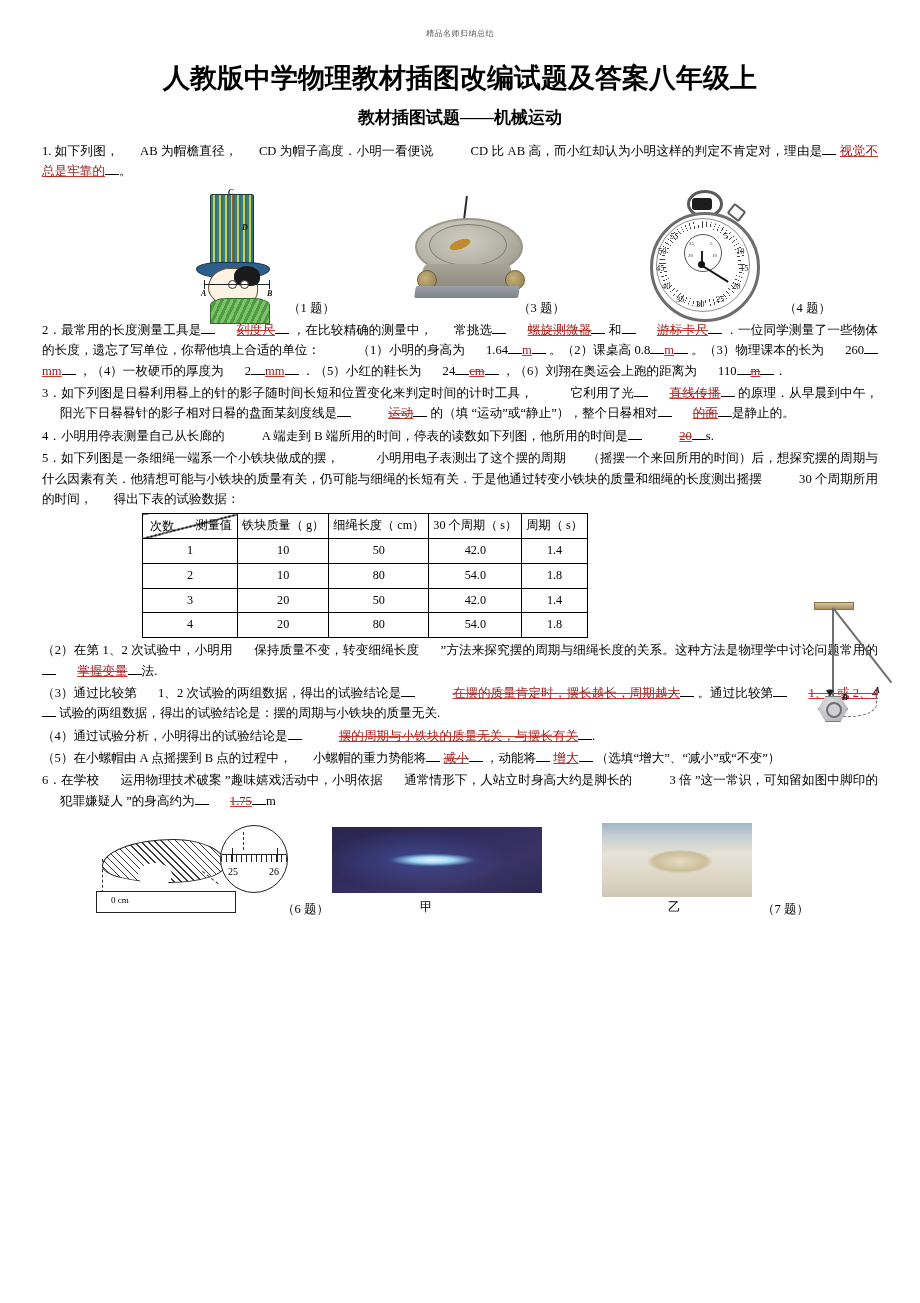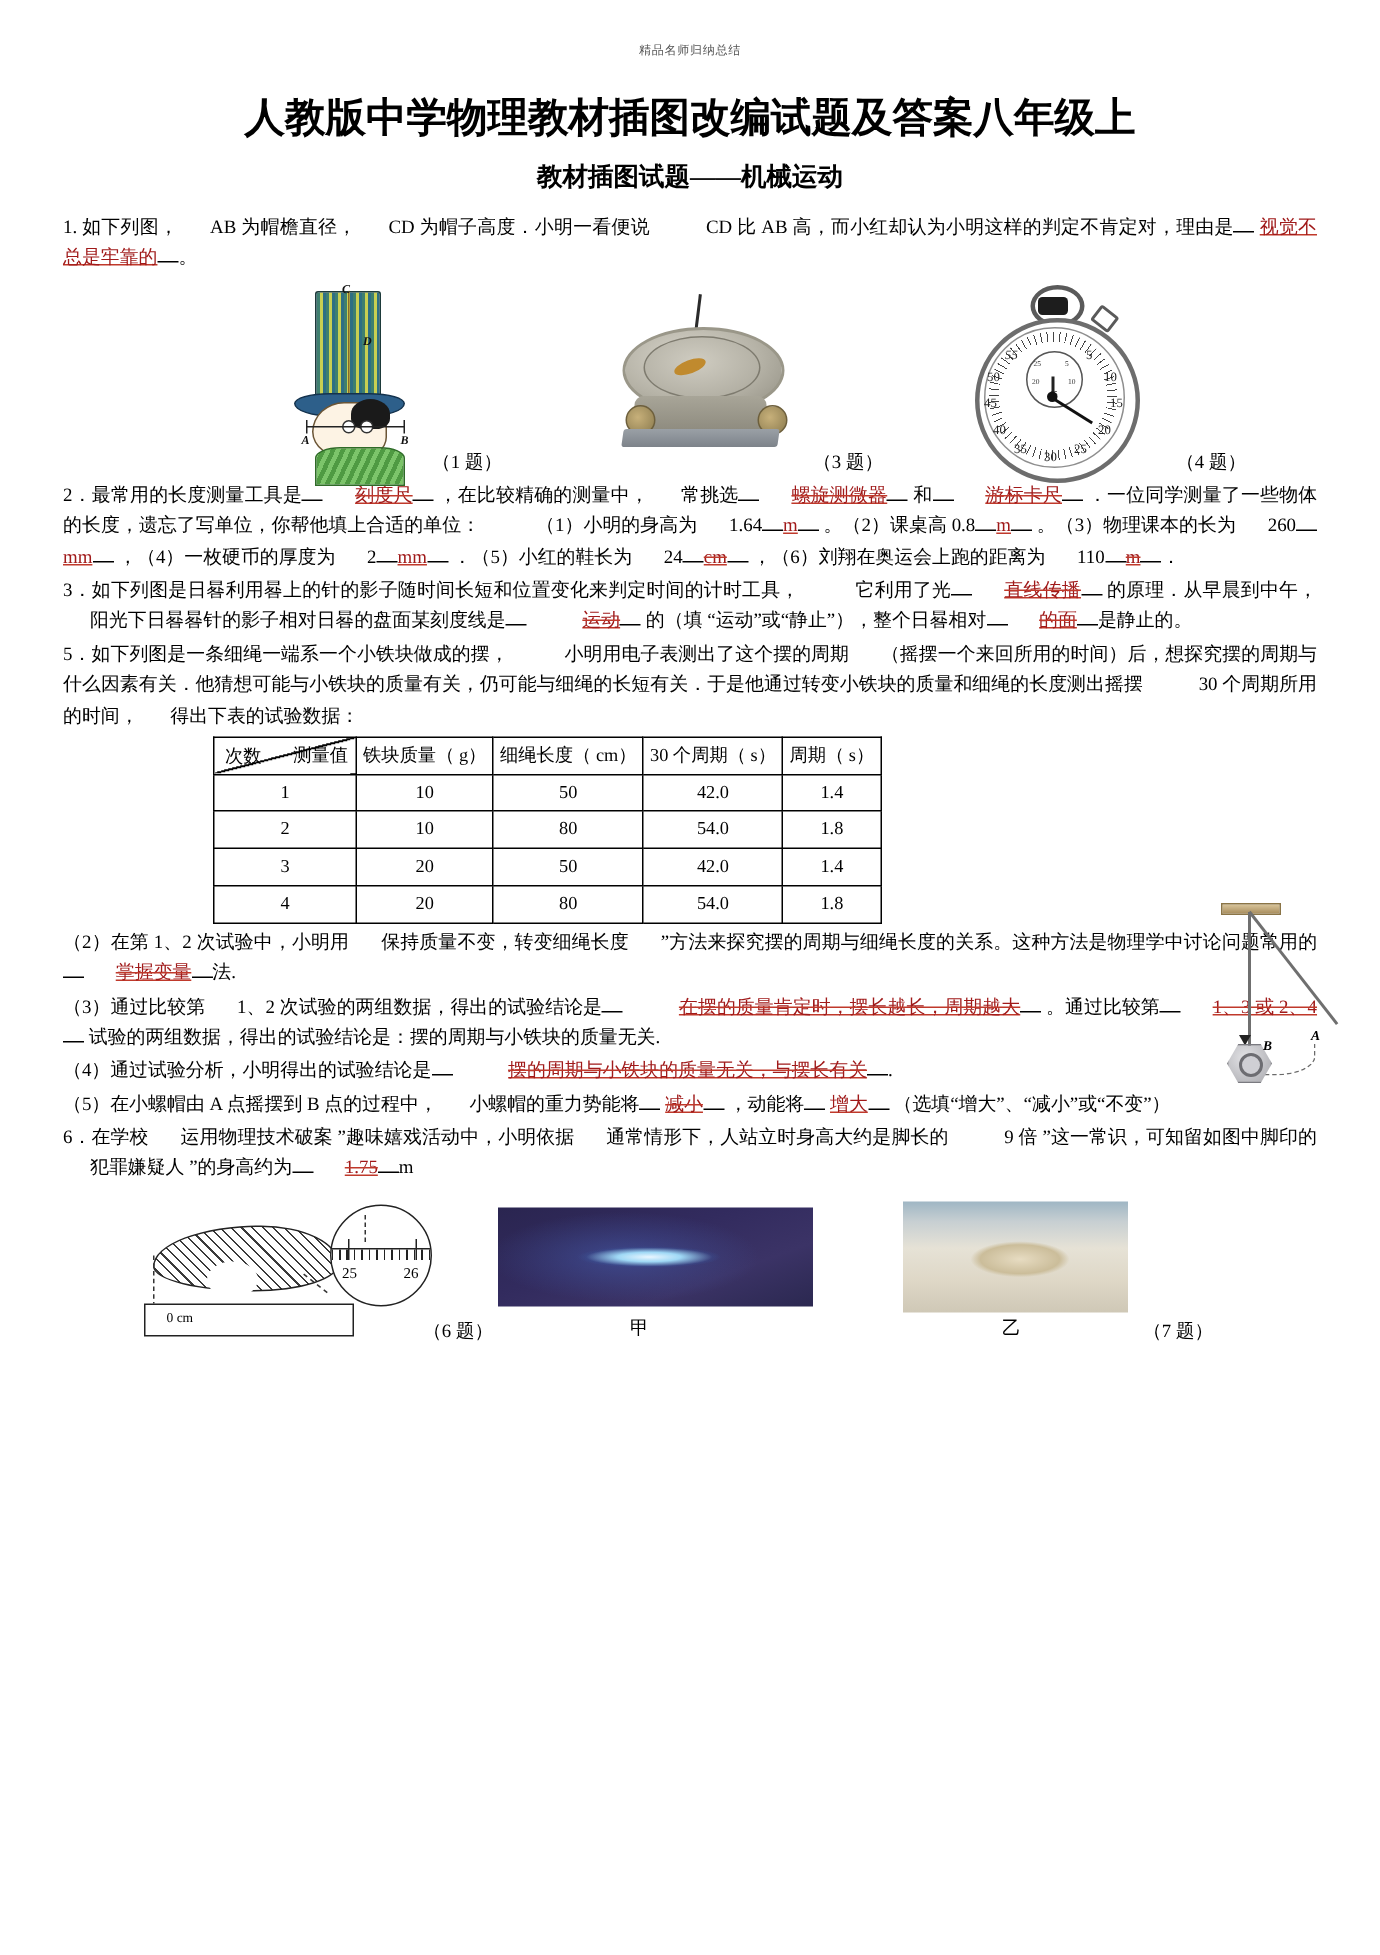--- a/index.html
+++ b/index.html
@@ -415,21 +415,21 @@
       <div class="sundial-wrap">
         <div class="sd-gnomon"></div>
         <div class="sd-disc"></div>
         <div class="sd-disc-inner"></div>
         <div class="sd-shadow"></div>
         <div class="sd-base"></div>
         <div class="sd-scroll-l"></div>
         <div class="sd-scroll-r"></div>
         <div class="sd-foot"></div>
       </div>
-      <div class="fig-cap" style="left:500px; bottom:2px;">（3 题）</div>
+      <div class="fig-cap" style="left:476px; bottom:2px;">（3 题）</div>
 
       <div class="sw-wrap">
         <div class="sw-crown"></div>
         <div class="sw-crown-in"></div>
         <div class="sw-btn"></div>
         <div class="sw-ring"></div>
         <div class="sw-ring2"></div>
         <div class="sw-tickring"></div>
         <div class="sw-num" style="left:66px;  top:36px;"></div>
         <div class="sw-num" style="left:92px;  top:42px;">5</div>
@@ -483,20 +483,25 @@
       <span class="sp-l"></span><span>它利用了光</span><span class="blank"></span>
       <span class="sp"></span><span class="ans-strike">直线传播</span><span class="blank"></span>
       <span>的原理．从早晨到中午，</span>
       <span class="sp"></span><span>阳光下日晷晷针的影子相对日晷的盘面某刻度线是</span><span class="blank"></span>
       <span class="sp-l"></span><span class="ans-strike">运动</span><span class="blank"></span>
       <span>的（填</span>
       <span>“运动”或“静止”</span><span>），整个日晷相对</span><span class="blank"></span>
       <span class="sp"></span><span class="ans-strike">的面</span><span class="blank"></span><span>是静止的。</span>
     </p>
 
+    <p class="q">
+      <span>4．小明用停表测量自己从长廊的</span>
+      <span class="sp-l"></span><span>A 端走到 B 端所用的时间，停表的读数如下列图，他所用的时间是</span><span class="blank"></span>
+      <span class="sp-l"></span><span class="ans-strike">20</span><span class="blank"></span><span>s.</span>
+    </p>
 
     <p class="q">
       <span>5．如下列图是一条细绳一端系一个小铁块做成的摆，</span>
       <span class="sp-l"></span><span>小明用电子表测出了这个摆的周期</span>
       <span class="sp"></span><span>（摇摆一个来回所用的时间）后，想探究摆的周期与什么因素有关．他猜想可能与小铁块的质量有关，仍可能与细绳的长短有关．于是他通过转变小铁块的质量和细绳的长度测出摇摆</span>
       <span class="sp-l"></span><span>30</span>
       <span>个周期所用的时间，</span>
       <span class="sp"></span><span>得出下表的试验数据：</span>
     </p>
 
@@ -576,21 +581,21 @@
       <span>，动能将</span><span class="blank"></span>
       <span class="ans">增大</span><span class="blank"></span>
       <span>（选填“增大”、“减小”或“不变”）</span>
     </p>
 
     <p class="q">
       <span>6．在学校</span>
       <span class="sp"></span><span>运用物理技术破案</span>
       <span>”趣味嬉戏活动中，小明依据</span>
       <span class="sp"></span><span>通常情形下，人站立时身高大约是脚长的</span>
-      <span class="sp-l"></span><span>9 倍</span>
+      <span class="sp-l"></span><span>3 倍</span>
       <span>”这一常识，可知留如图中脚印的</span>
       <span class="sp"></span><span>犯罪嫌疑人</span>
       <span>”的身高约为</span><span class="blank"></span>
       <span class="sp"></span><span class="ans-strike">1.75</span><span class="blank"></span><span>m</span>
     </p>
 
     <div class="fig-row-2">
       <div class="foot-wrap">
         <div class="foot-shape"></div>
         <div class="foot-notch"></div>

